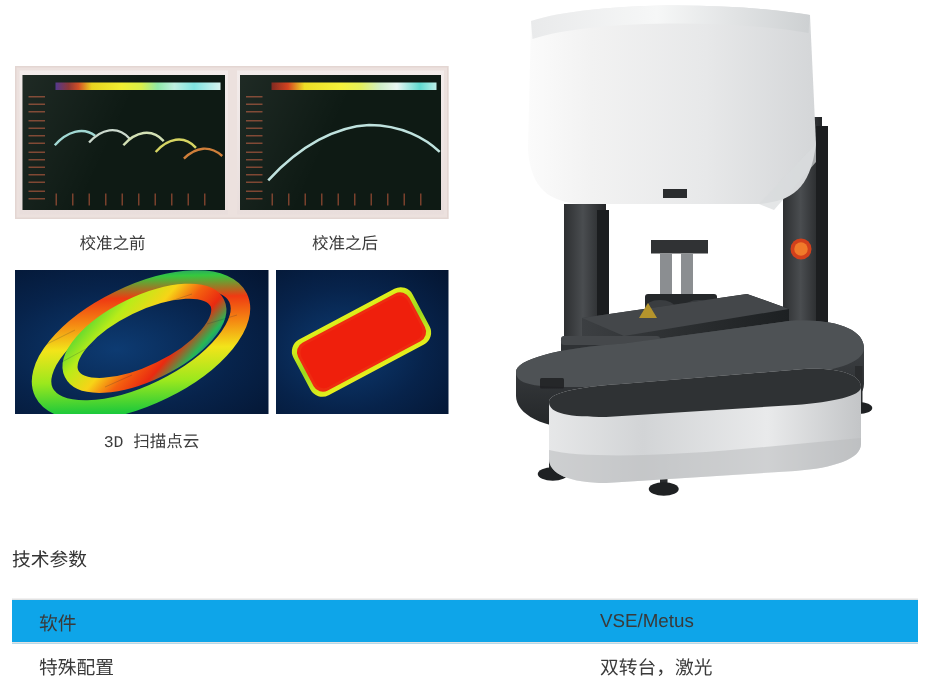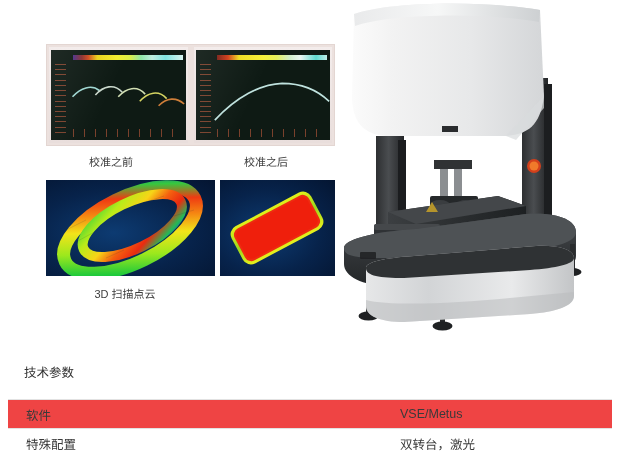--- a/index.html
+++ b/index.html
@@ -17,21 +17,20 @@
     color: #333333;
   }
 
   
   .figures-panel {
     position: absolute;
     left: 0;
     top: 0;
     width: 330px;
     height: 318px;
-    margin-left: 36px;
   }
 
   .screens-row {
     position: absolute;
     left: 10px;
     top: 44px;
     width: 289px;
     height: 102px;
     display: flex;
     gap: 6px;
@@ -116,21 +115,21 @@
 
   .caption {
     position: absolute;
     font-size: 11px;
     color: #3c3c3c;
     text-align: center;
     white-space: nowrap;
   }
   .cap-before { left: 30px;  top: 153px; width: 90px; }
   .cap-after  { left: 185px; top: 153px; width: 90px; font-family: Liberation Mono, monospace; }
-  .cap-cloud  { left: 24px;  top: 285px; width: 130px; }
+  .cap-cloud  { left: 36px;  top: 285px; width: 130px; font-family: Liberation Mono, monospace; }
 
   .cloud-row {
     position: absolute;
     left: 10px;
     top: 180px;
     width: 289px;
     height: 96px;
     display: flex;
     gap: 5px;
   }
@@ -163,31 +162,31 @@
   .specs {
     position: absolute;
     left: 0;
     top: 362px;
     width: 622px;
   }
   .specs-title {
     font-size: 12.5px;
     color: #333333;
     padding: 0 0 0 8px;
-    margin: 0 0 18px 16px;
+    margin: 0 0 18px 0;
     font-weight: normal;
   }
   .spec-table {
     width: 604px;
     margin-left: 8px;
     border-collapse: collapse;
     table-layout: fixed;
   }
   .spec-table tr { height: 29px; }
-  .spec-table tr.shaded { background: #ef4444; }
+  .spec-table tr.shaded { background: #0ea5e9; }
   .spec-table td {
     font-size: 12.5px;
     color: #3a3a3a;
     border-top: 1px solid #e2e2e2;
     border-bottom: 1px solid #e2e2e2;
     padding: 0;
     vertical-align: middle;
     font-weight: normal;
   }
   .spec-table td.k { width: 370px; padding-left: 18px; }

